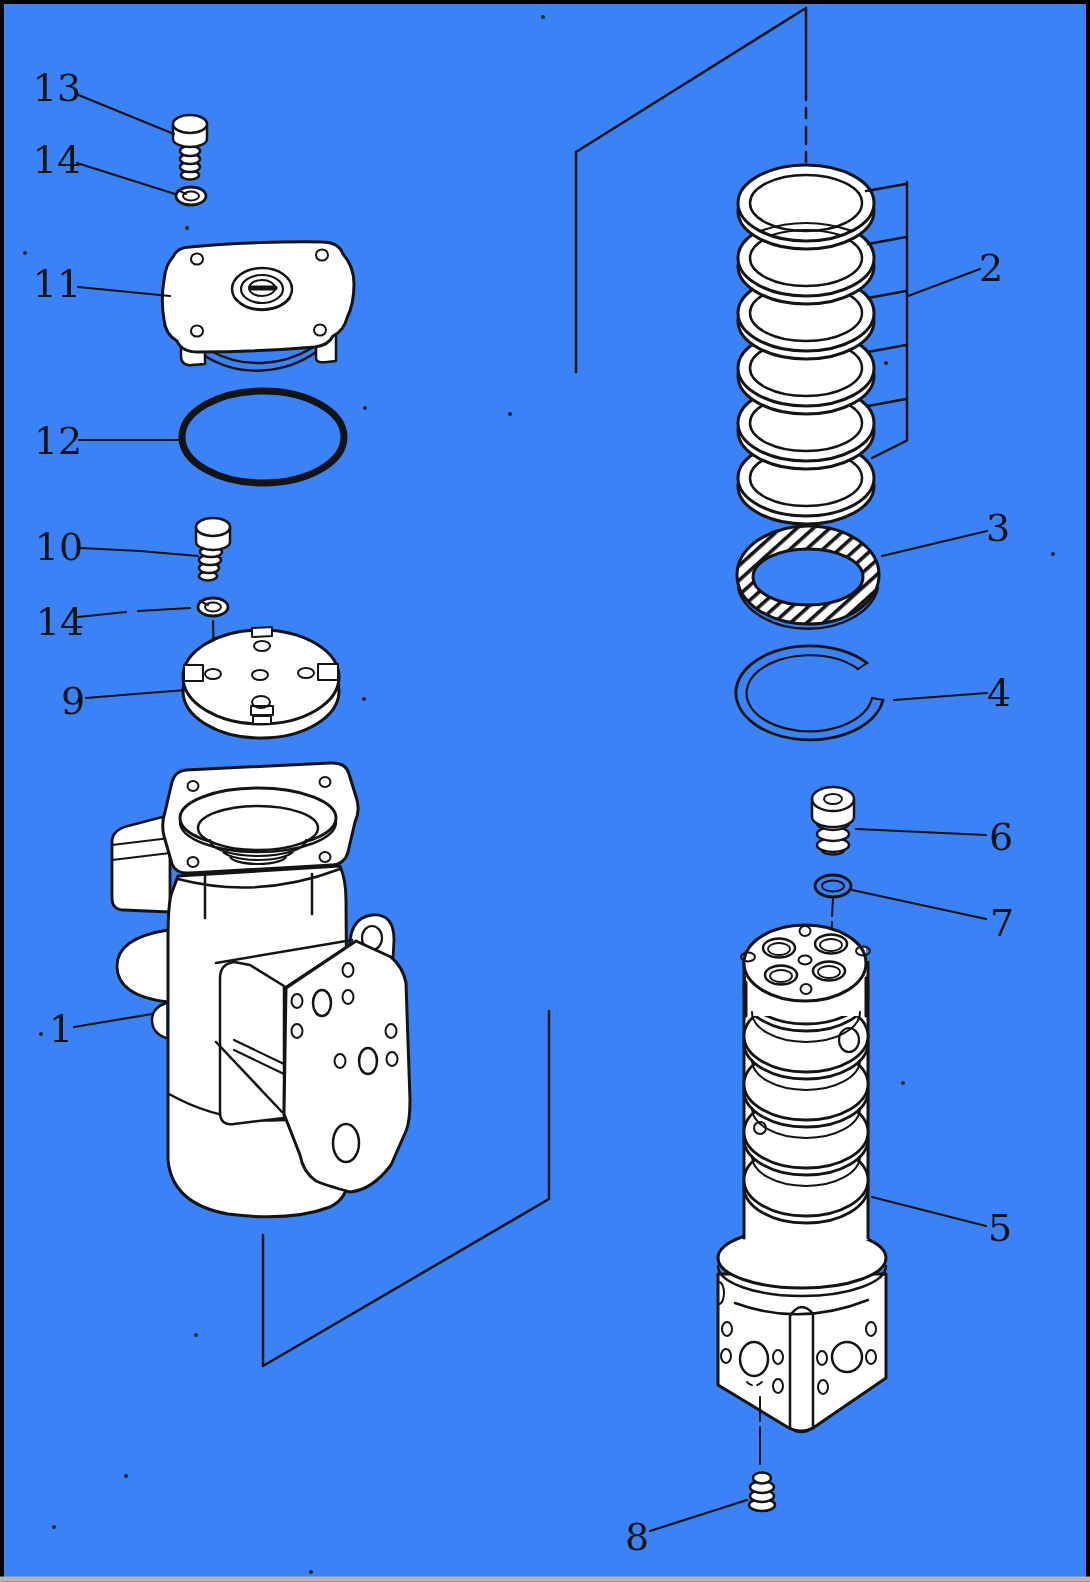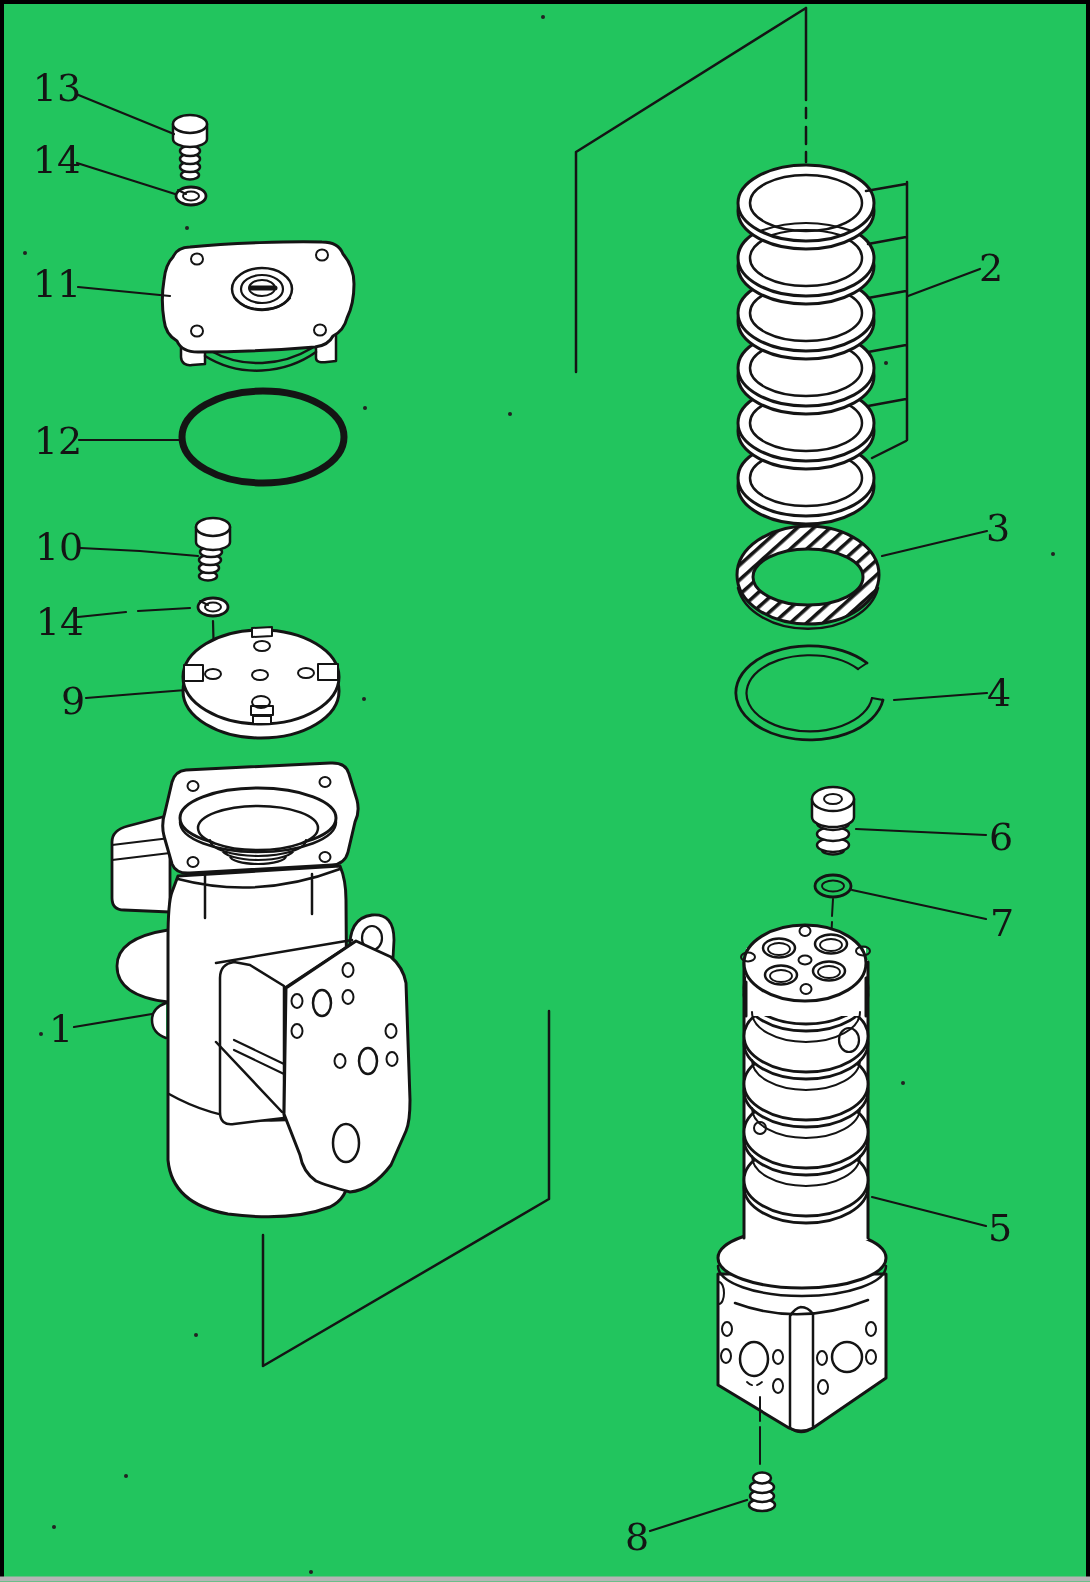--- a/index.html
+++ b/index.html
@@ -1,16 +1,16 @@
 <!DOCTYPE html>
 <html><head>
 <meta charset="utf-8">
 <style>
   html,body{margin:0;padding:0;background:#ffffff;}
-  .page{position:relative;width:1090px;height:1582px;background:#22c55e;overflow:hidden;}
+  .page{position:relative;width:1090px;height:1582px;background:#3b82f6;overflow:hidden;}
   svg{display:block;}
   .ink{stroke:#141414;fill:none;stroke-linecap:round;stroke-linejoin:round;}
   .wf{fill:#ffffff;} .s3{stroke-width:3;} .s28{stroke-width:2.8;}
   .s25{stroke-width:2.5;} .s22{stroke-width:2.2;} .s2{stroke-width:2;} .s18{stroke-width:1.8;}
   .thick{stroke-width:7;}
   text.callout{font-family:"DejaVu Serif", "Liberation Serif", serif;font-size:38px;fill:#141414;text-anchor:middle;}
   .dot{fill:#222;stroke:none;}
 </style>
 </head>
 <body>

